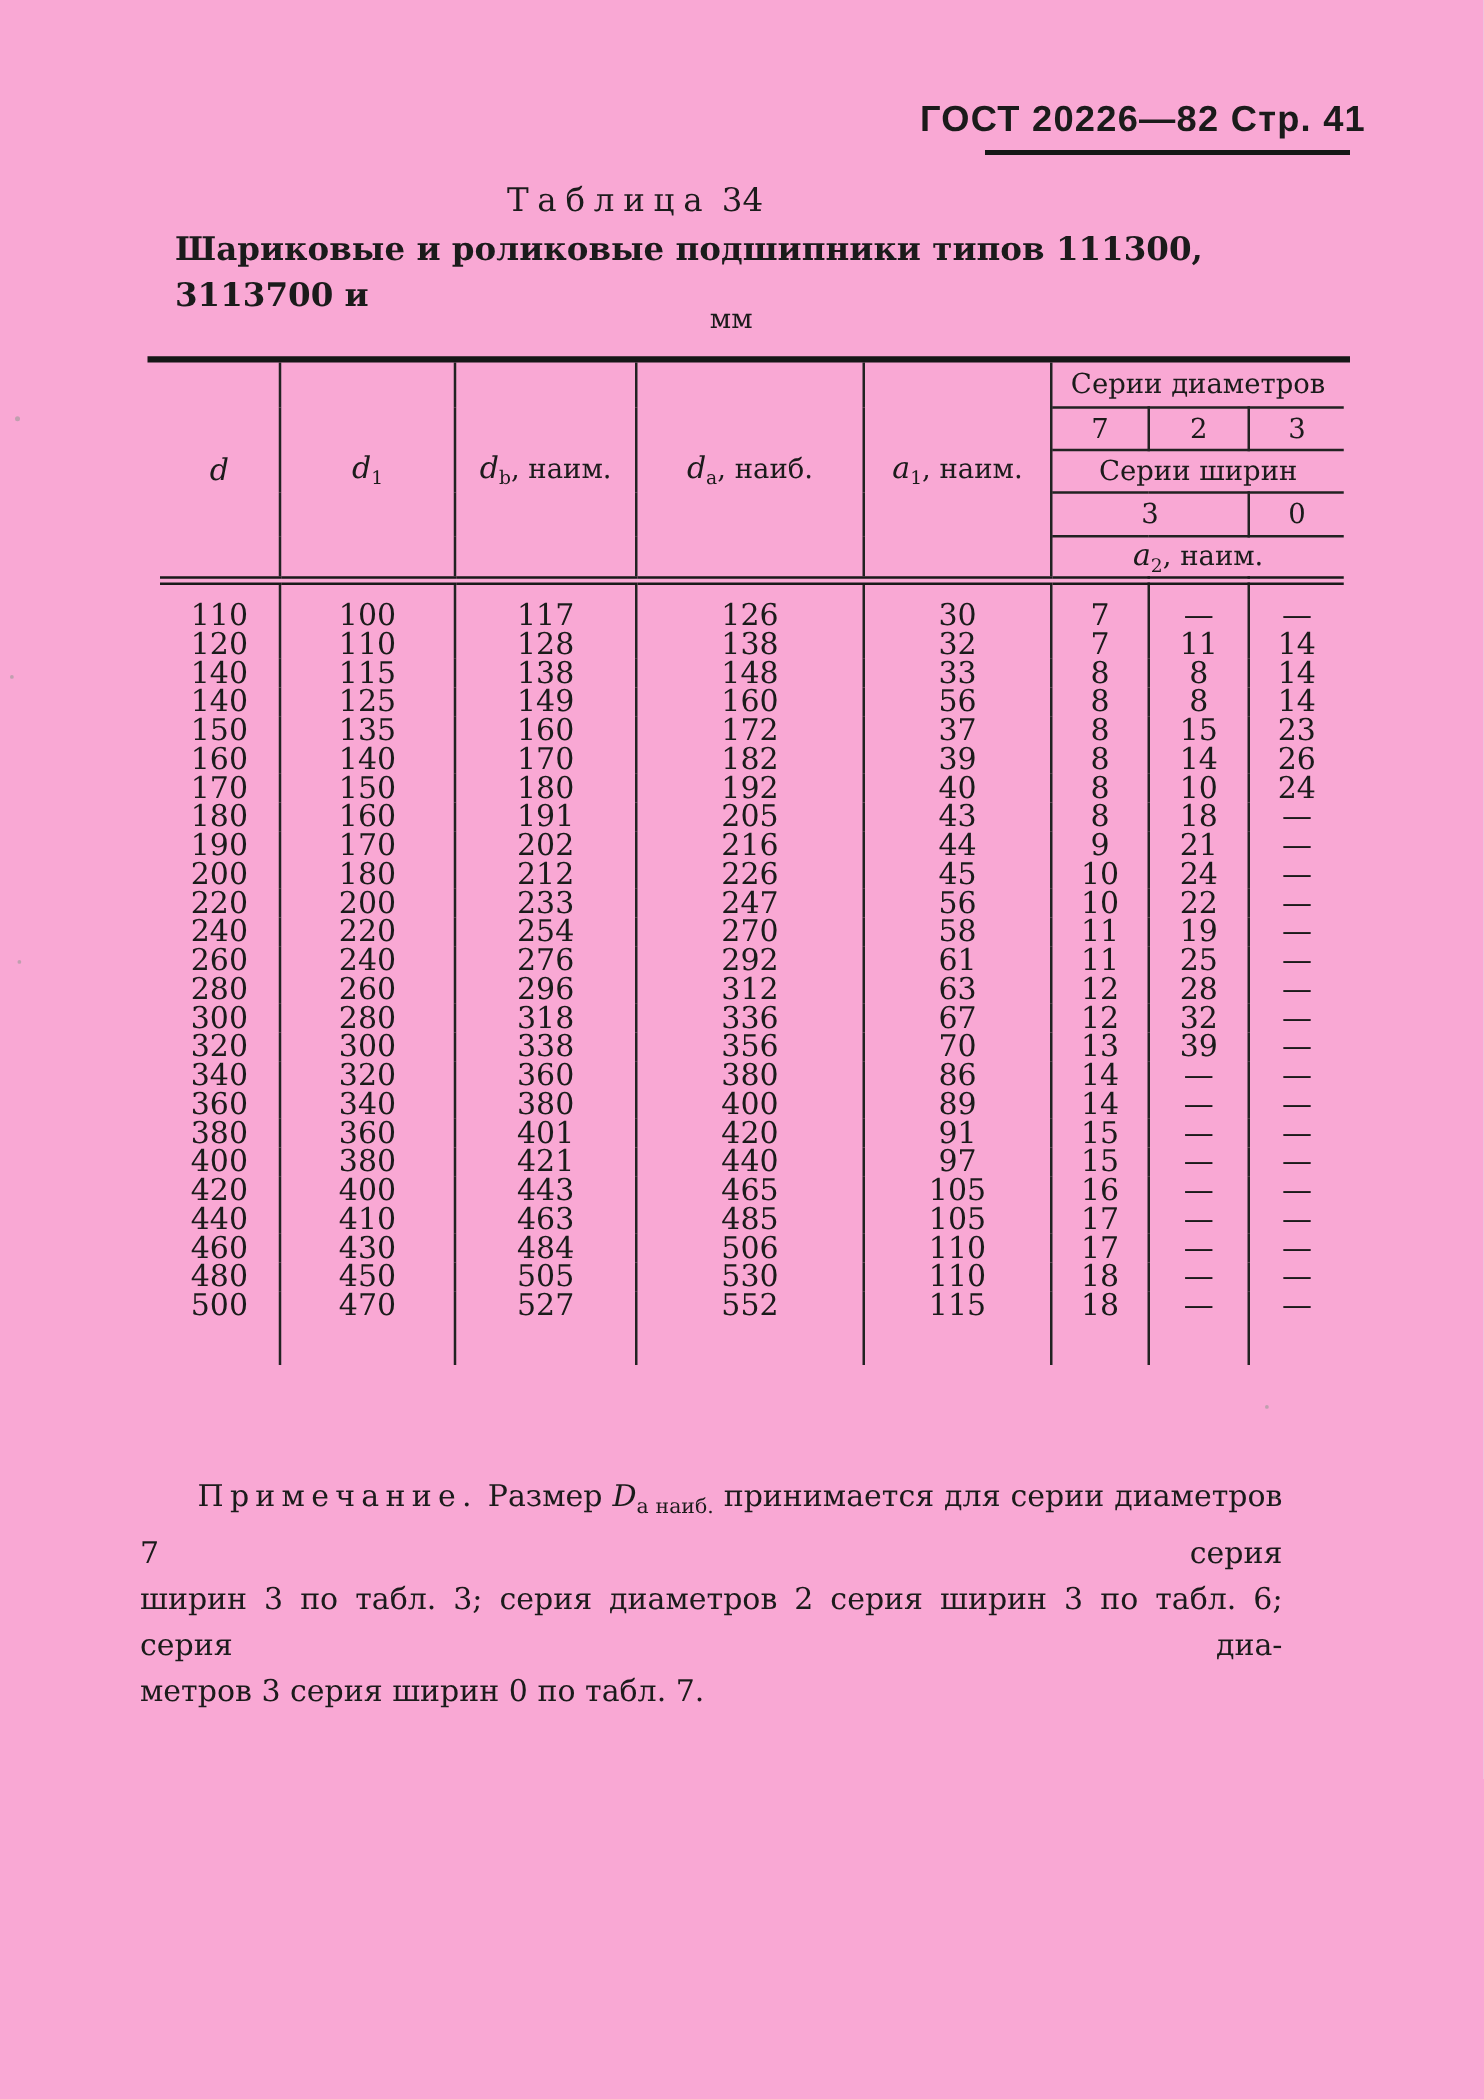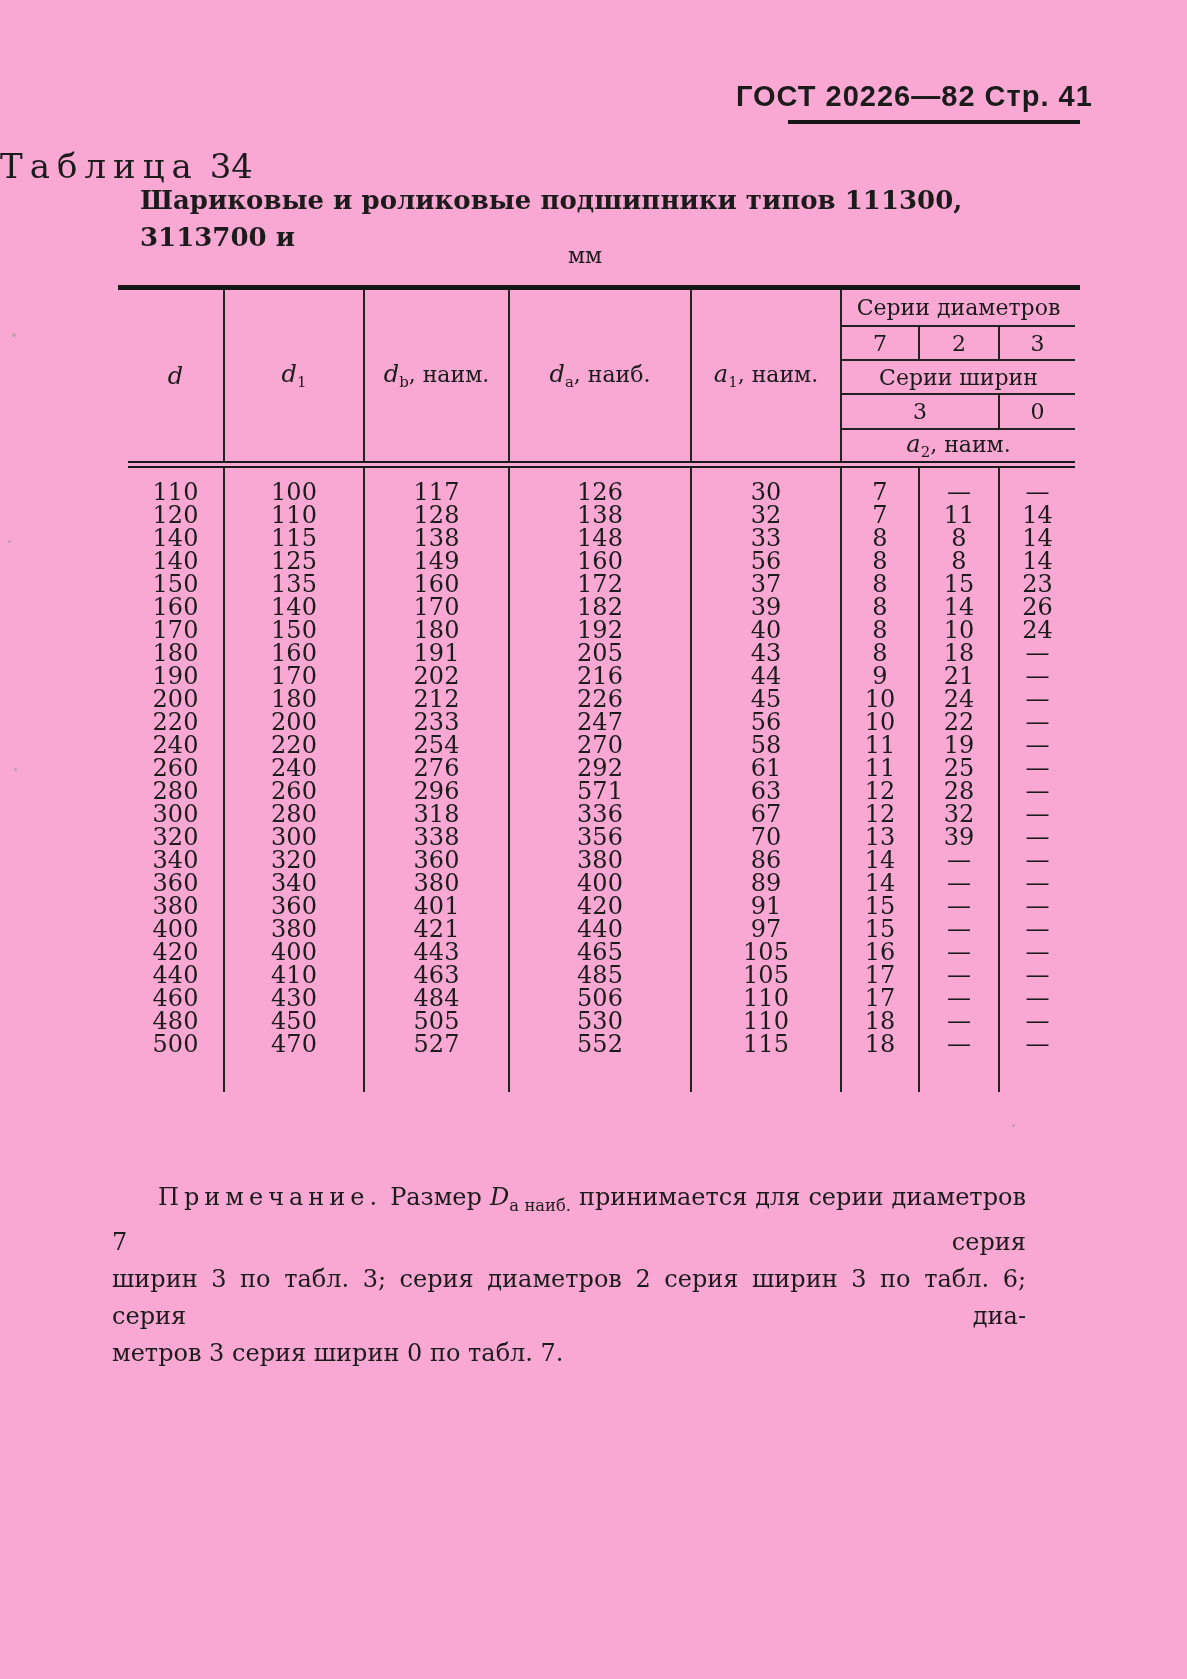--- a/index.html
+++ b/index.html
@@ -18,21 +18,21 @@
     font-family:"Liberation Sans", sans-serif;
     font-weight:bold; font-size:29px; letter-spacing:1px;
     white-space:nowrap;
   }
   .header-rule {
     position:absolute; top:120px; left:788px;
     width:292px; height:4px; background:#161616;
   }
   .table-label {
     position:absolute; top:146px; left:0; width:1016px;
-    text-align:left; font-size:34px; white-space:nowrap;
+    text-align:center; font-size:26px; white-space:nowrap;
   }
   .table-label .spaced { letter-spacing:7px; }
   .doc-title {
     position:absolute; top:182px; left:140px; width:950px;
     font-weight:bold; font-size:26px; line-height:37px;
   }
   .units {
     position:absolute; top:243px; left:140px; width:890px;
     text-align:center; font-size:22px;
   }
@@ -256,21 +256,21 @@
           <td>292</td>
           <td>61</td>
           <td>11</td>
           <td>25</td>
           <td>—</td>
         </tr>
         <tr>
           <td>280</td>
           <td>260</td>
           <td>296</td>
-          <td>571</td>
+          <td>312</td>
           <td>63</td>
           <td>12</td>
           <td>28</td>
           <td>—</td>
         </tr>
         <tr>
           <td>300</td>
           <td>280</td>
           <td>318</td>
           <td>336</td>

